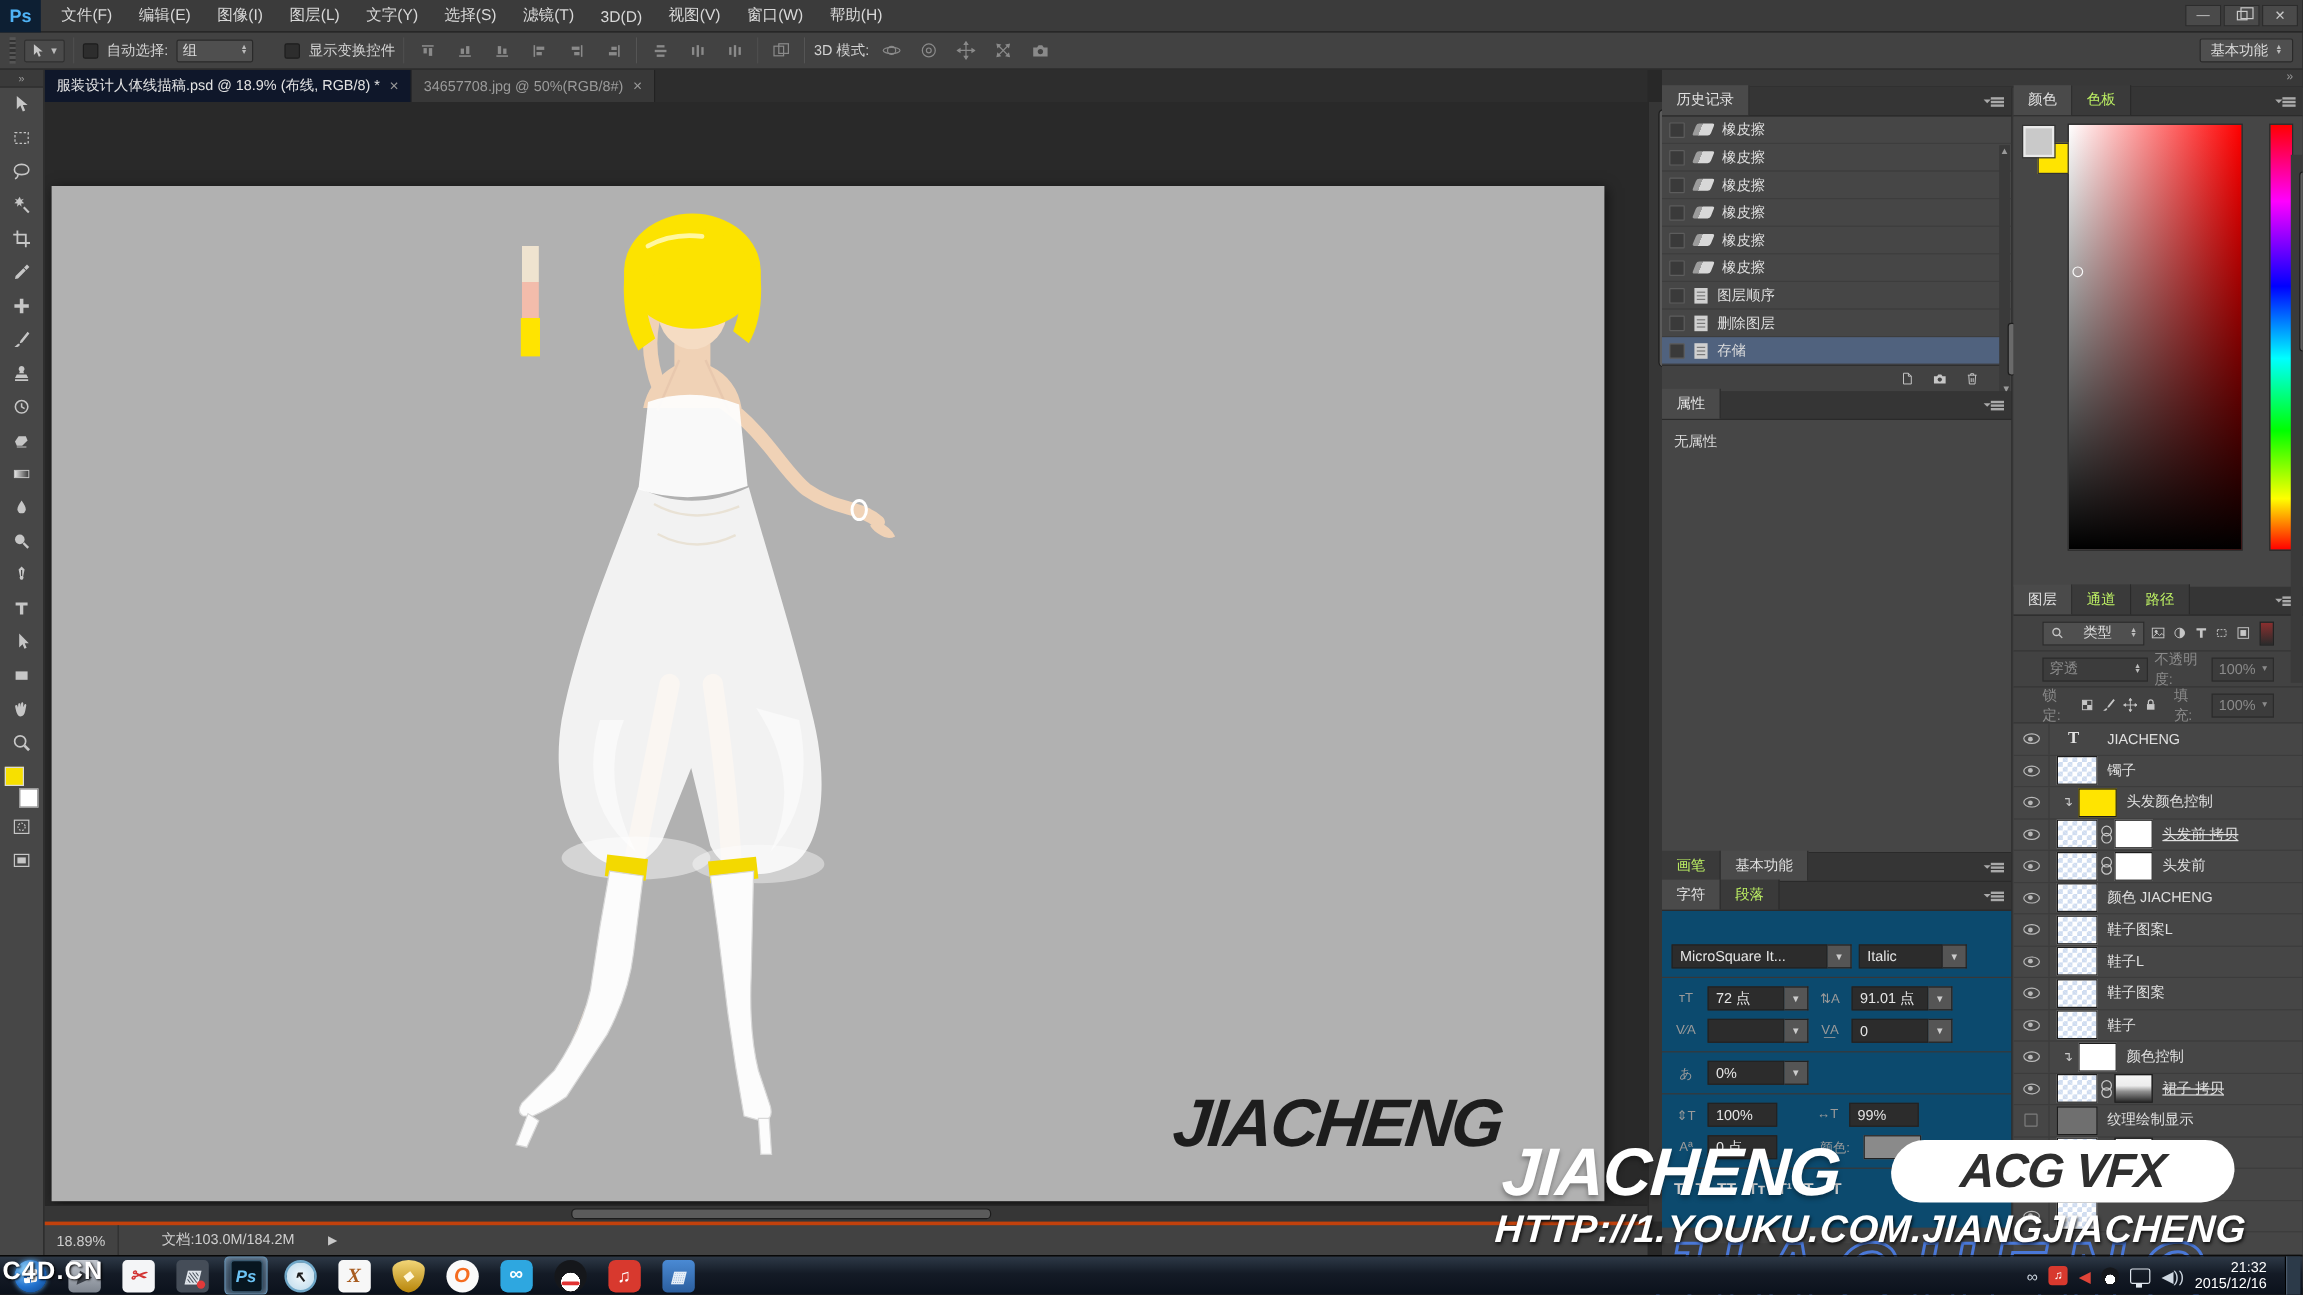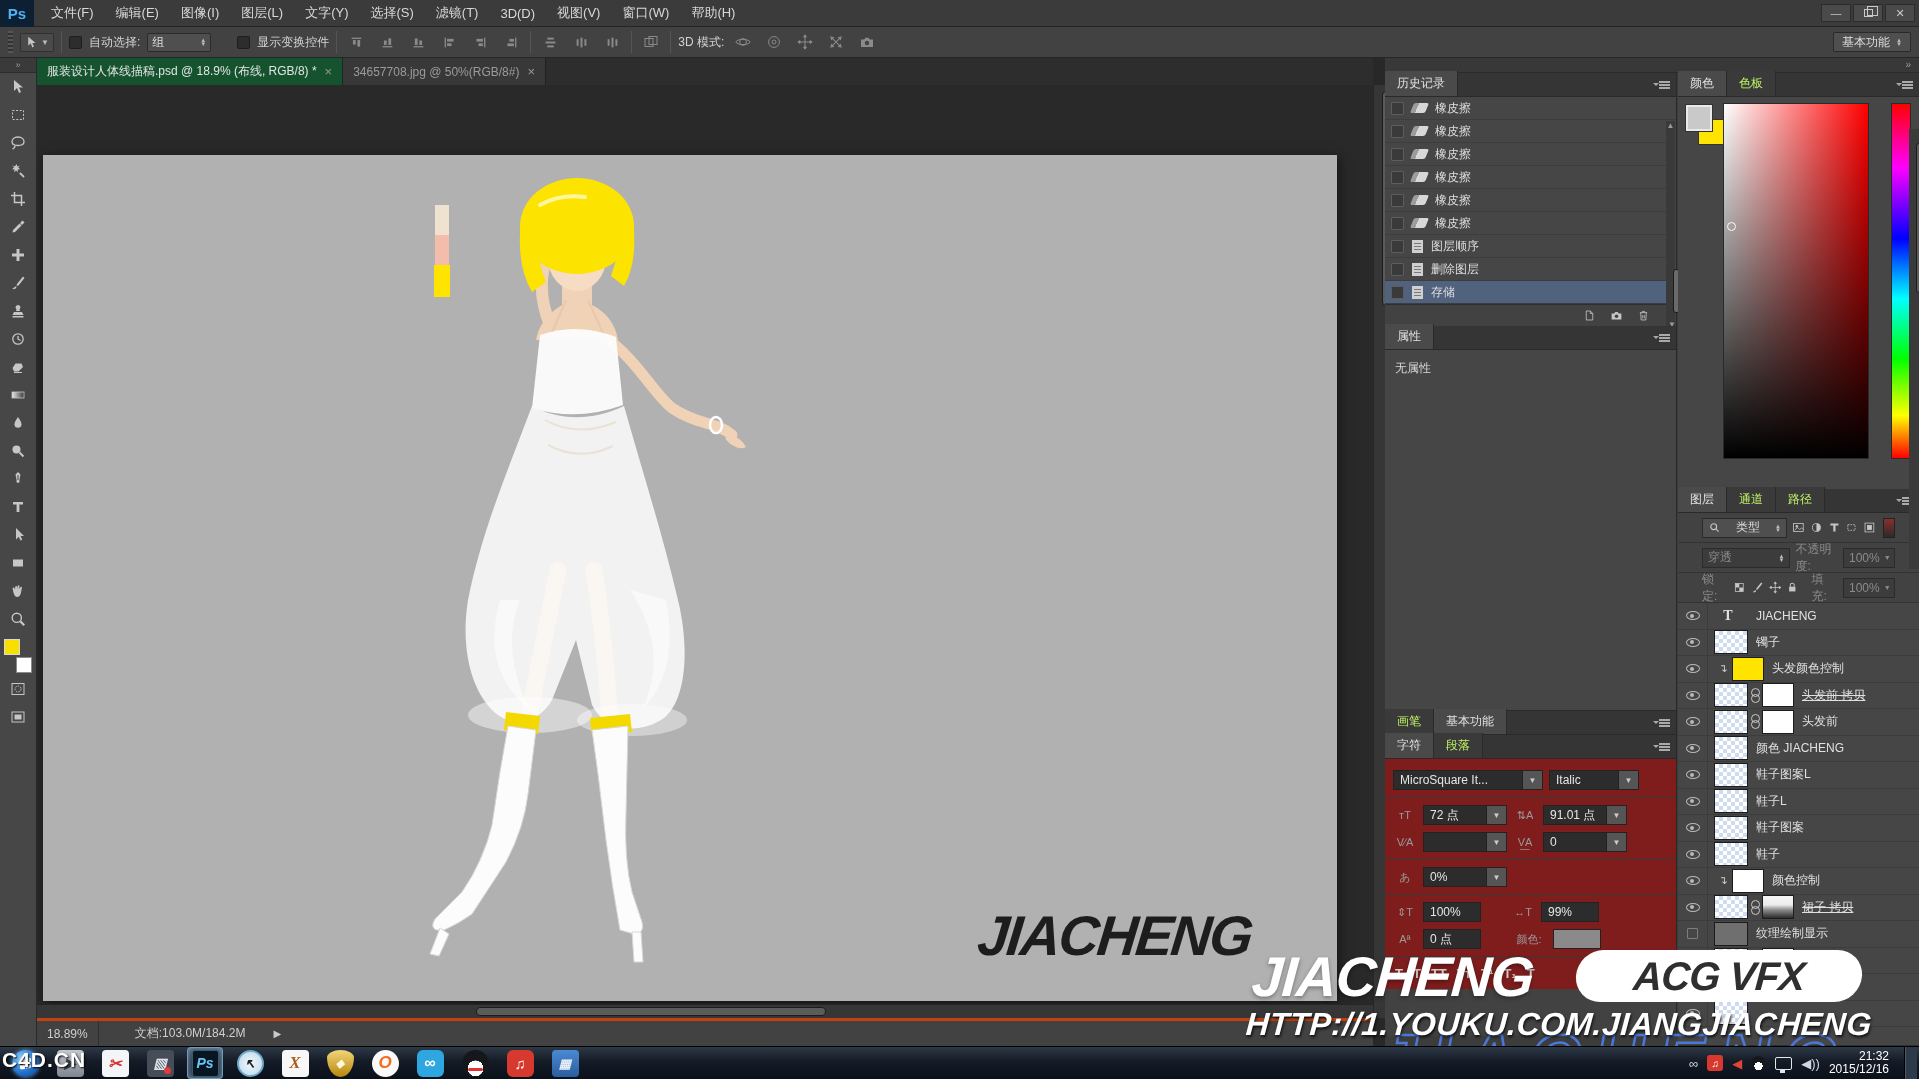--- a/index.html
+++ b/index.html
@@ -56,21 +56,21 @@
   .fg-sw { position:absolute; left:1px; top:0; width:16px; height:16px; background:#f7e000;
            border:1px solid #d9d9d9; z-index:2; }
   .bg-sw { position:absolute; right:1px; bottom:0; width:16px; height:16px; background:#ffffff;
            border:1px solid #8a8a8a; z-index:1; }
 
   
   .tabbar { position:absolute; top:58px; left:37px; width:1336px; height:27px; background:#2d2d2d;
             display:flex; align-items:stretch; z-index:9; }
   .doc-tab { display:flex; align-items:center; gap:8px; padding:0 10px; background:#383838;
              color:#9b9b9b; border-right:1px solid #222; font-size:12px; white-space:nowrap; }
-  .doc-tab.active { background:#14532d; color:#e4e4e4; }
+  .doc-tab.active { background:#0f172a; color:#e4e4e4; }
   .tab-close { color:#9a9a9a; font-size:13px; }
 
   
   .canvas-area { position:absolute; top:85px; left:37px; width:1336px; height:919px;
                  background:#292929; overflow:hidden; z-index:5; }
   .document { position:absolute; left:6px; top:70px; width:1294px; height:846px; background:#b1b1b1;
               box-shadow:2px 2px 10px rgba(0,0,0,.55); overflow:hidden; }
   .figure-svg { position:absolute; left:337px; top:15px; }
   .doc-watermark { position:absolute; left:935px; top:748px; font-size:56px; font-style:italic;
                    font-weight:900; letter-spacing:-2px; color:#1d1d1d; transform:skewX(-6deg); }
@@ -118,21 +118,21 @@
   .hist-foot { height:22px; background:#424242; border-top:1px solid #2f2f2f; display:flex;
                justify-content:flex-end; align-items:center; gap:14px; padding-right:26px; }
   .hist-scroll { position:absolute; right:1px; top:48px; width:9px; height:208px; background:#3a3a3a; }
   .hist-scroll .thumb { position:absolute; left:1px; bottom:16px; width:7px; height:44px; background:#6a6a6a; border-radius:3px; }
   .tri { color:#9a9a9a; font-size:8px; text-align:center; display:block; }
 
   
   .props-body { height:361px; background:#464646; color:#d8d8d8; padding:10px 10px; border-bottom:1px solid #2a2a2a; }
 
   
-  .char-body { background:#7f1d1d; padding:4px 8px; }
+  .char-body { background:#0c4a6e; padding:21px 8px; }
   .crow { display:flex; align-items:center; gap:6px; margin:7px 0; }
   .clbl { color:#9a9a9a; font-size:11px; width:24px; text-align:center; flex:none; }
   .cinput { background:#2c2c2c; border:1px solid #222; color:#e6e6e6; height:20px; display:flex;
             align-items:center; padding:0 6px; }
   .cdd { display:flex; align-items:stretch; }
   .cdd .btn { width:20px; background:#555; border:1px solid #222; border-left:none; display:flex;
               align-items:center; justify-content:center; color:#ccc; font-size:8px; }
   .hr { border-top:1px solid #383838; margin:5px -8px; }
   .fauxrow { display:flex; gap:10px; padding:4px 2px; color:#cfcfcf; font-weight:bold; font-size:13px; }
   .swatch-c { width:48px; height:20px; background:#8a8a8a; border:1px solid #222; }

